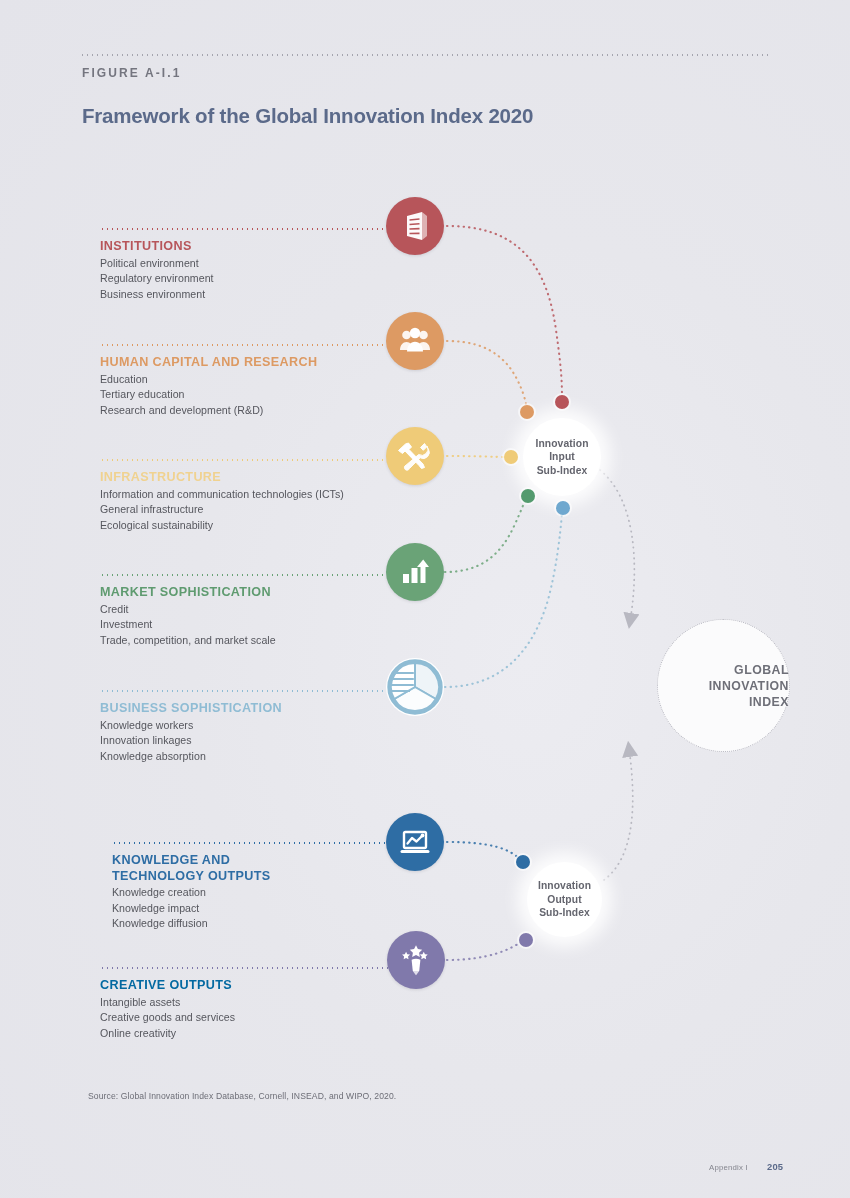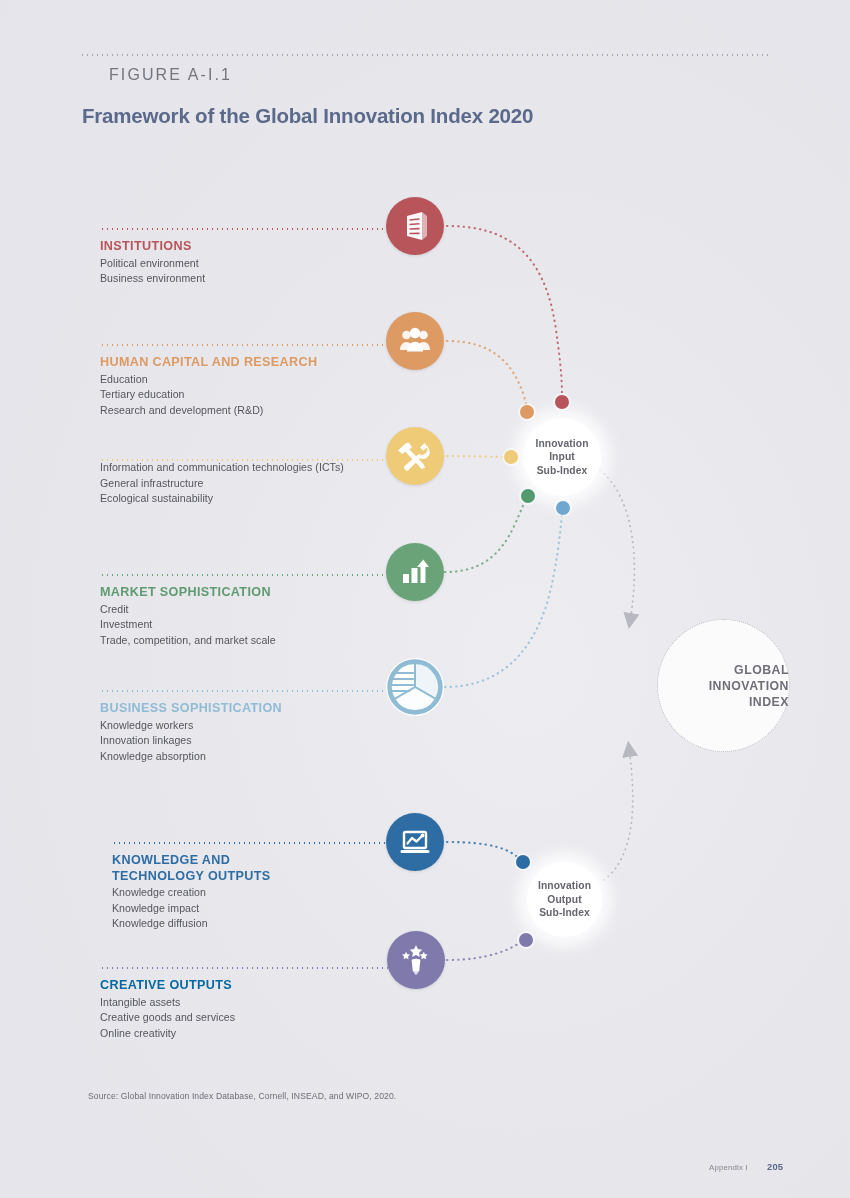--- a/index.html
+++ b/index.html
@@ -20,21 +20,21 @@
 
   
   .rule-dotted{
     position:absolute;left:80px;top:54px;width:690px;height:2px;
     background-image:radial-gradient(circle, #9a9aa4 0.9px, rgba(0,0,0,0) 1.1px);
     background-size:5px 2px;background-repeat:repeat-x;
     opacity:.85;
   }
   .figure-no{
     position:absolute;left:82px;top:66px;
-    font-size:16px;letter-spacing:2.1px;color:#74757f;font-weight:400;margin-left:27px;
+    font-size:12px;letter-spacing:2.1px;color:#74757f;font-weight:700;
   }
   .fig-title{
     position:absolute;left:82px;top:104px;
     font-size:20.5px;font-weight:bold;color:#5b6a8a;letter-spacing:-0.2px;
   }
 
   
   .pillar{position:absolute;left:100px;width:330px;}
   .pillar .dotline{
     position:absolute;left:0;top:0;height:2px;
@@ -128,20 +128,21 @@
 
   <div class="rule-dotted"></div>
   <div class="figure-no">FIGURE A-I.1</div>
   <div class="fig-title">Framework of the Global Innovation Index 2020</div>
 
   <div class="pillar" style="top:228px;">
     <div class="dotline" style="width:300px;background-image:radial-gradient(circle,#b7555a 0.9px,rgba(0,0,0,0) 1.1px);"></div>
     <h3 style="color:#b7555a;">INSTITUTIONS</h3>
     <ul>
       <li>Political environment</li>
+      <li>Regulatory environment</li>
       <li>Business environment</li>
     </ul>
   </div>
   <div class="medallion" style="left:386px;top:197px;background:#b7555a;">
     <svg width="34" height="34" viewBox="0 0 34 34">
       <path d="M9 7 L24 3 L24 31 L9 27 Z" fill="#fff" opacity=".97"></path>
       <path d="M24 3 L29 7 L29 27 L24 31 Z" fill="#fff" opacity=".55"></path>
       <g stroke="#b7555a" stroke-width="1.6">
         <line x1="11.5" y1="11" x2="21.5" y2="10"></line>
         <line x1="11.5" y1="15.5" x2="21.5" y2="14.8"></line>
@@ -168,20 +169,21 @@
         <circle cx="26.5" cy="11" r="4.3" opacity=".9"></circle>
         <path d="M20 26 c0-5 3-8 6.5-8 s6.5 3 6.5 8 z" opacity=".9"></path>
         <circle cx="18" cy="9" r="5.2"></circle>
         <path d="M10 27.5 c0-6 3.6-9.8 8-9.8 s8 3.8 8 9.8 z"></path>
       </g>
     </svg>
   </div>
 
   <div class="pillar" style="top:459px;">
     <div class="dotline" style="width:300px;background-image:radial-gradient(circle,#efcb78 0.9px,rgba(0,0,0,0) 1.1px);"></div>
+    <h3 style="color:#f0d290;">INFRASTRUCTURE</h3>
     <ul>
       <li>Information and communication technologies (ICTs)</li>
       <li>General infrastructure</li>
       <li>Ecological sustainability</li>
     </ul>
   </div>
   <div class="medallion" style="left:386px;top:427px;background:#efcb78;">
     <svg width="34" height="34" viewBox="0 0 34 34">
       <g fill="#fff" stroke="#fff" stroke-width="1">
         <path d="M7.5 5 l3-1 3 4 -2.5 2.5 14 14.5 1.5 3.5 -3 1 -2.5-3 -14-14.5 -2.5 2.5 -4-3 z"></path>

